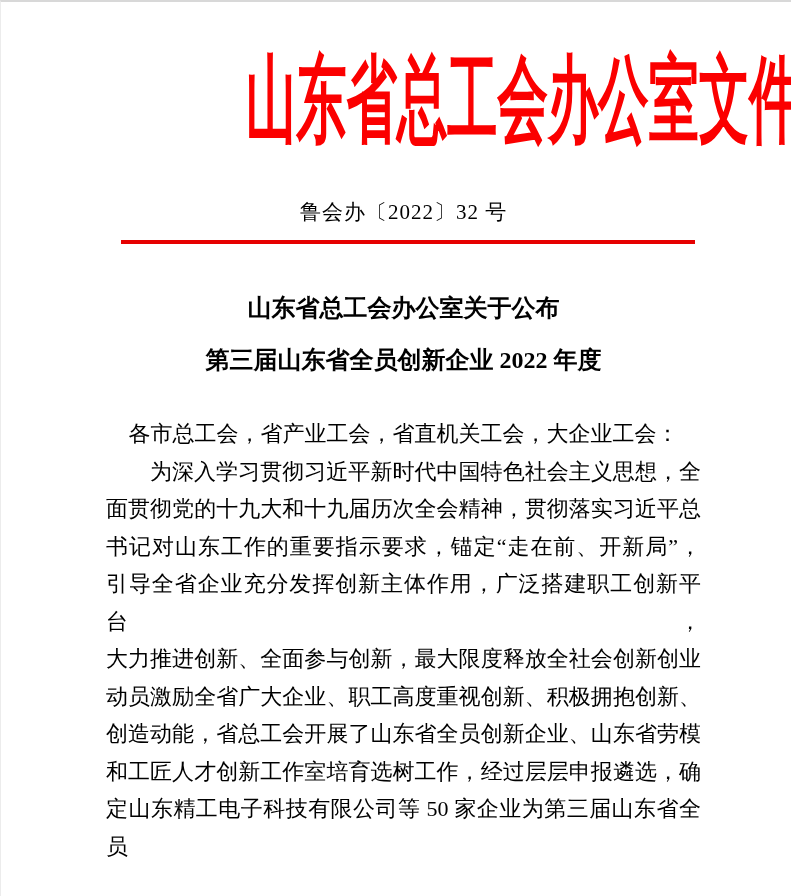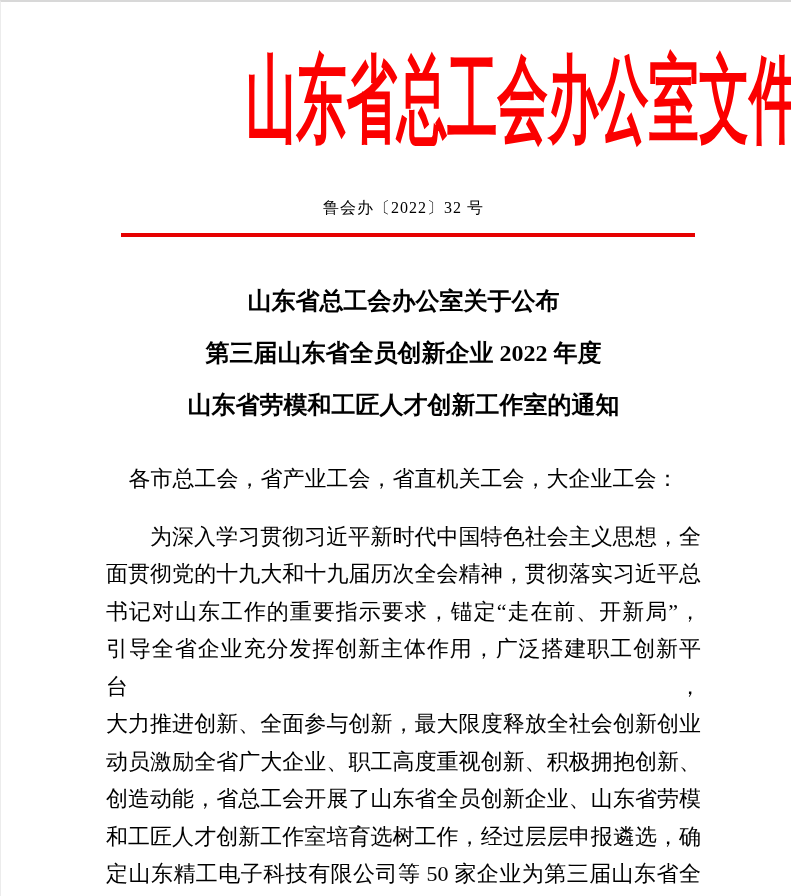--- a/index.html
+++ b/index.html
@@ -36,21 +36,21 @@
     font-weight: bold;
     color: var(--banner-red);
     text-align: center;
     white-space: nowrap;
     transform: scaleX(0.53);
     transform-origin: 50% 50%;
   }
   .doc-number {
     margin-top: 46px;
     text-align: center;
-    font-size: 16px;
+    font-size: 21px;
     letter-spacing: 1px;
     color: #000;
     white-space: nowrap;
   }
   .red-rule {
     margin: 14px 0 0 15px;
     width: 574px;
     height: 4px;
     background: var(--rule-red);
   }
@@ -71,38 +71,37 @@
   }
   .salutation {
     text-align: center;
     white-space: nowrap;
   }
   .para-line {
     text-align: justify;
     text-align-last: justify;
     -moz-text-align-last: justify;
   }
-  .para-line.indent { text-indent: 2em; margin-top: 20px; }
+  .para-line.indent { text-indent: 2em; }
 </style>
 </head>
 <body>
 
 <div class="page">
   <div class="column">
 
     <header>
       <h1 class="banner">山东省总工会办公室文件</h1>
       <div class="doc-number">鲁会办〔2022〕32 号</div>
       <div class="red-rule"></div>
     </header>
 
     <section class="doc-title">
       <div>山东省总工会办公室关于公布</div>
       <div>第三届山东省全员创新企业 2022 年度</div>
-      <div>山东省劳模和工匠人才创新工作室的通知</div>
     </section>
 
     <section class="body-block">
       <div class="salutation">各市总工会，省产业工会，省直机关工会，大企业工会：</div>
       <div class="para-line indent">为深入学习贯彻习近平新时代中国特色社会主义思想，全</div>
       <div class="para-line">面贯彻党的十九大和十九届历次全会精神，贯彻落实习近平总</div>
       <div class="para-line">书记对山东工作的重要指示要求，锚定“走在前、开新局”，</div>
       <div class="para-line">引导全省企业充分发挥创新主体作用，广泛搭建职工创新平台，</div>
       <div class="para-line">大力推进创新、全面参与创新，最大限度释放全社会创新创业</div>
       <div class="para-line">动员激励全省广大企业、职工高度重视创新、积极拥抱创新、</div>

